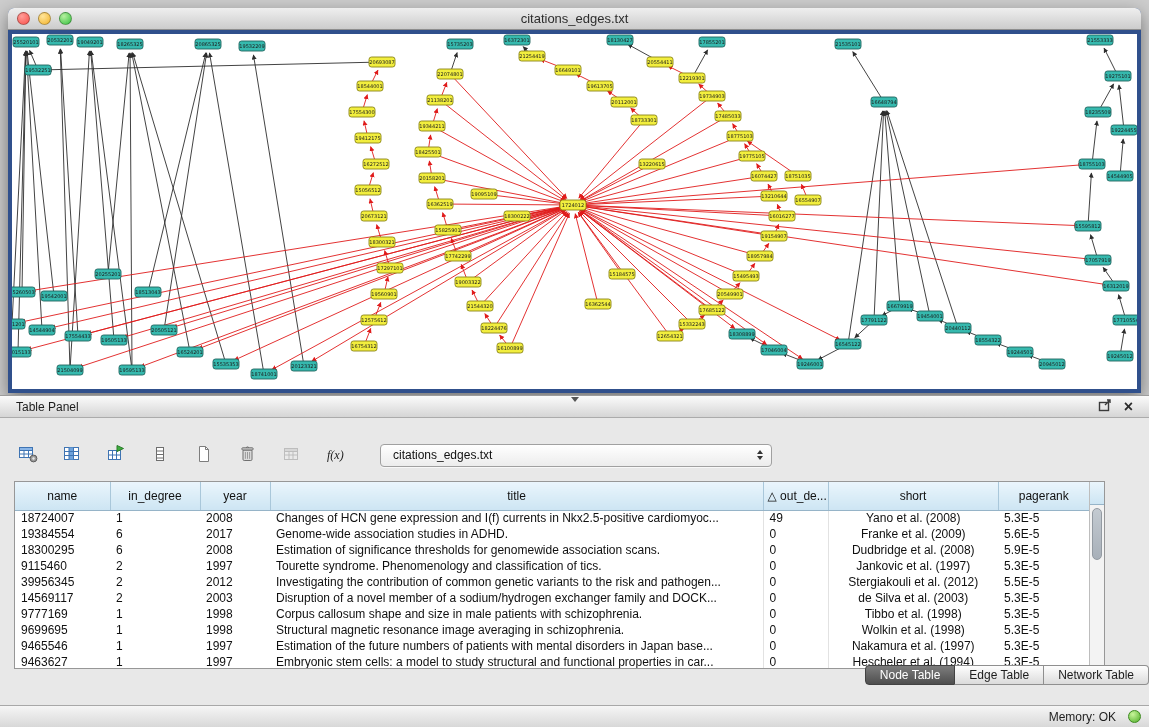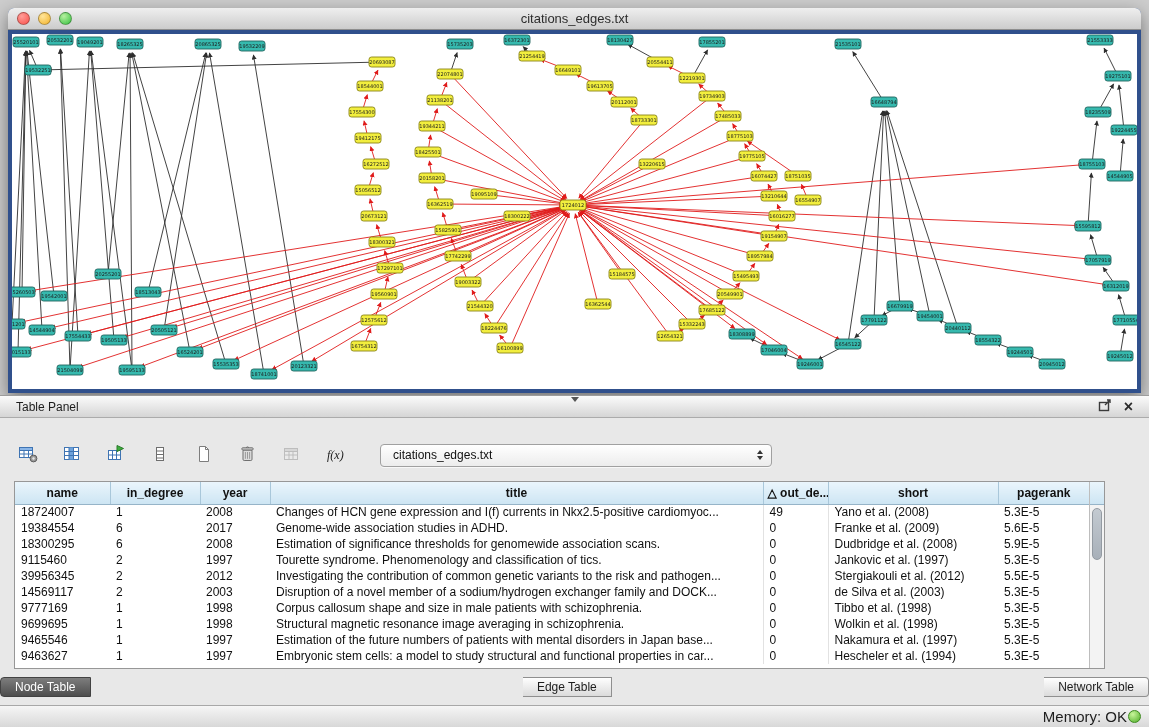--- a/index.html
+++ b/index.html
@@ -37,43 +37,43 @@
     background:linear-gradient(#ffffff,#ececec);display:flex;align-items:center;padding:0 8px 0 12px;
     font-size:12px;color:#111;box-shadow:0 1px 0 rgba(255,255,255,.7)}
   .combo-arrows{margin-left:auto;display:flex;flex-direction:column;align-items:center;gap:2px}
   .arr-up{width:0;height:0;border-left:3.5px solid transparent;border-right:3.5px solid transparent;border-bottom:4.5px solid #333}
   .arr-dn{width:0;height:0;border-left:3.5px solid transparent;border-right:3.5px solid transparent;border-top:4.5px solid #333}
 
   .table-wrap{position:absolute;left:14px;top:62px;width:1091px;height:188px;background:#fff;
     border:1px solid #979797;display:flex;overflow:hidden}
   .grid{flex:1;overflow:hidden}
   table{border-collapse:collapse;table-layout:fixed;width:1074px;font-size:12px}
-  thead th{height:22px;background:linear-gradient(#eaf5fc,#cde5f3);border-right:1px solid #a9c7da;
-    border-bottom:1px solid #96b4c8;font-weight:bold;color:#111;overflow:hidden;white-space:nowrap;padding:0 4px}
+  thead th{height:28px;background:linear-gradient(#eaf5fc,#cde5f3);border-right:1px solid #a9c7da;
+    border-bottom:1px solid #96b4c8;font-weight:normal;color:#111;overflow:hidden;white-space:nowrap;padding:0 4px}
   thead th:last-child{border-right:none}
   tbody td{height:16px;padding:0 6px;white-space:nowrap;overflow:hidden;color:#101010}
   tbody td.c3{border-right:1px solid #e2e2e2}
   tbody td.c4{border-right:1px solid #e2e2e2}
-  tbody td.c5{text-align:left}
+  tbody td.c5{text-align:center}
   .scrollcol{width:15px;border-left:1px solid #bdbdbd;background:#f3f3f3;position:relative}
   .scrollcol::before{content:"";display:block;height:22px;background:linear-gradient(#eaf5fc,#cde5f3);border-bottom:1px solid #96b4c8}
   .thumb{position:absolute;left:2px;top:26px;width:10px;height:52px;border-radius:6px;
     background:linear-gradient(#c3cad1,#a8b0b9);border:1px solid #939aa2}
 
-  .tabs{position:absolute;left:0;top:258px;width:100%;display:flex;justify-content:space-between}
+  .tabs{position:absolute;left:0;top:246px;width:100%;display:flex;justify-content:flex-end}
   .tab{height:20px;line-height:19px;padding:0 14px;font-size:12px;border:1px solid #8f8f8f;
     background:linear-gradient(#fefefe,#dbdbdb);color:#1d1d1d}
   .tab+.tab{border-left:none}
   .tab:first-child{border-radius:4px 0 0 4px}
   .tab:last-child{border-radius:0 4px 4px 0}
   .tab.active{background:linear-gradient(#7d7d7d,#4e4e4e);color:#fff;border-color:#424242}
 
   .statusbar{position:absolute;left:0;bottom:0;width:100%;height:22px;background:linear-gradient(#f6f6f6,#d8d8d8);
-    border-top:1px solid #a8a8a8;display:flex;align-items:center;justify-content:flex-end;padding:8px 8px;gap:1px;
-    font-size:15px;color:#1e1e1e}
+    border-top:1px solid #a8a8a8;display:flex;align-items:center;justify-content:flex-end;padding:8px 8px;gap:12px;
+    font-size:12px;color:#1e1e1e}
   .mem-dot{width:13px;height:13px;border-radius:50%;border:1px solid #3c8a1e;
     background:radial-gradient(circle at 35% 30%,#c8f59b,#4fae27)}
 </style>
 </head>
 <body>
 
 <div class="desktop">
 
   <div class="window">
     <div class="titlebar">

